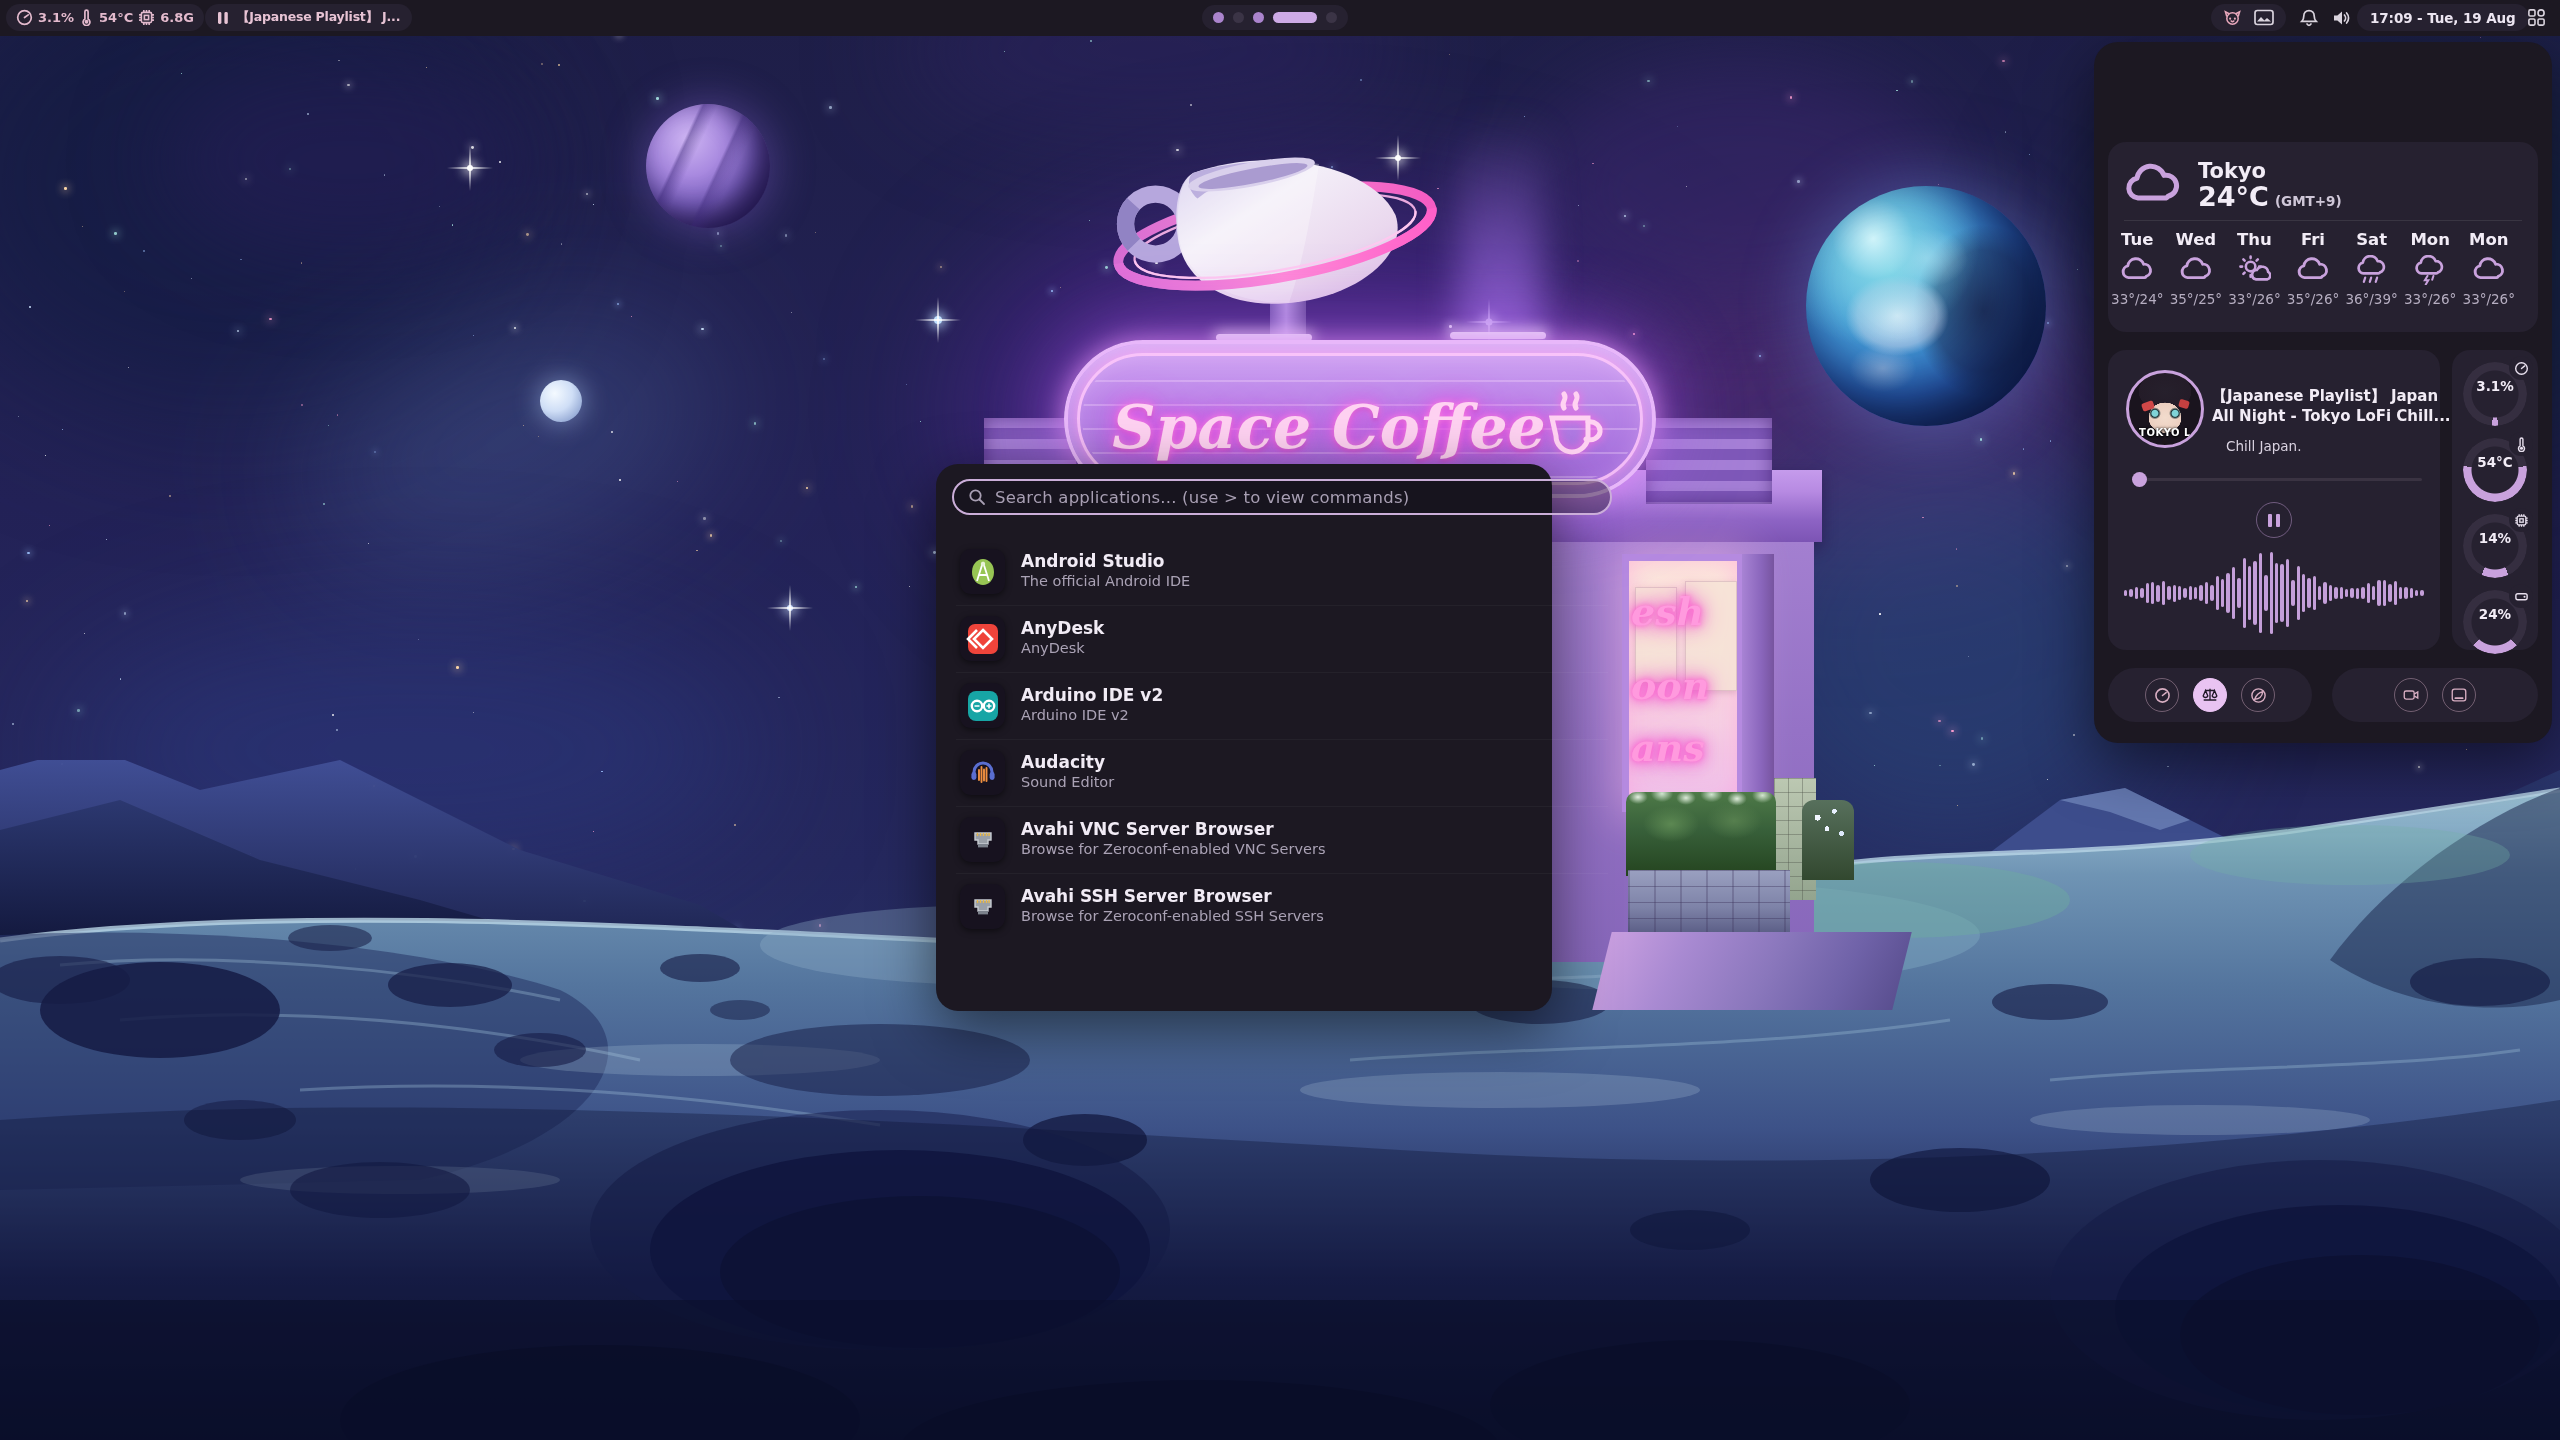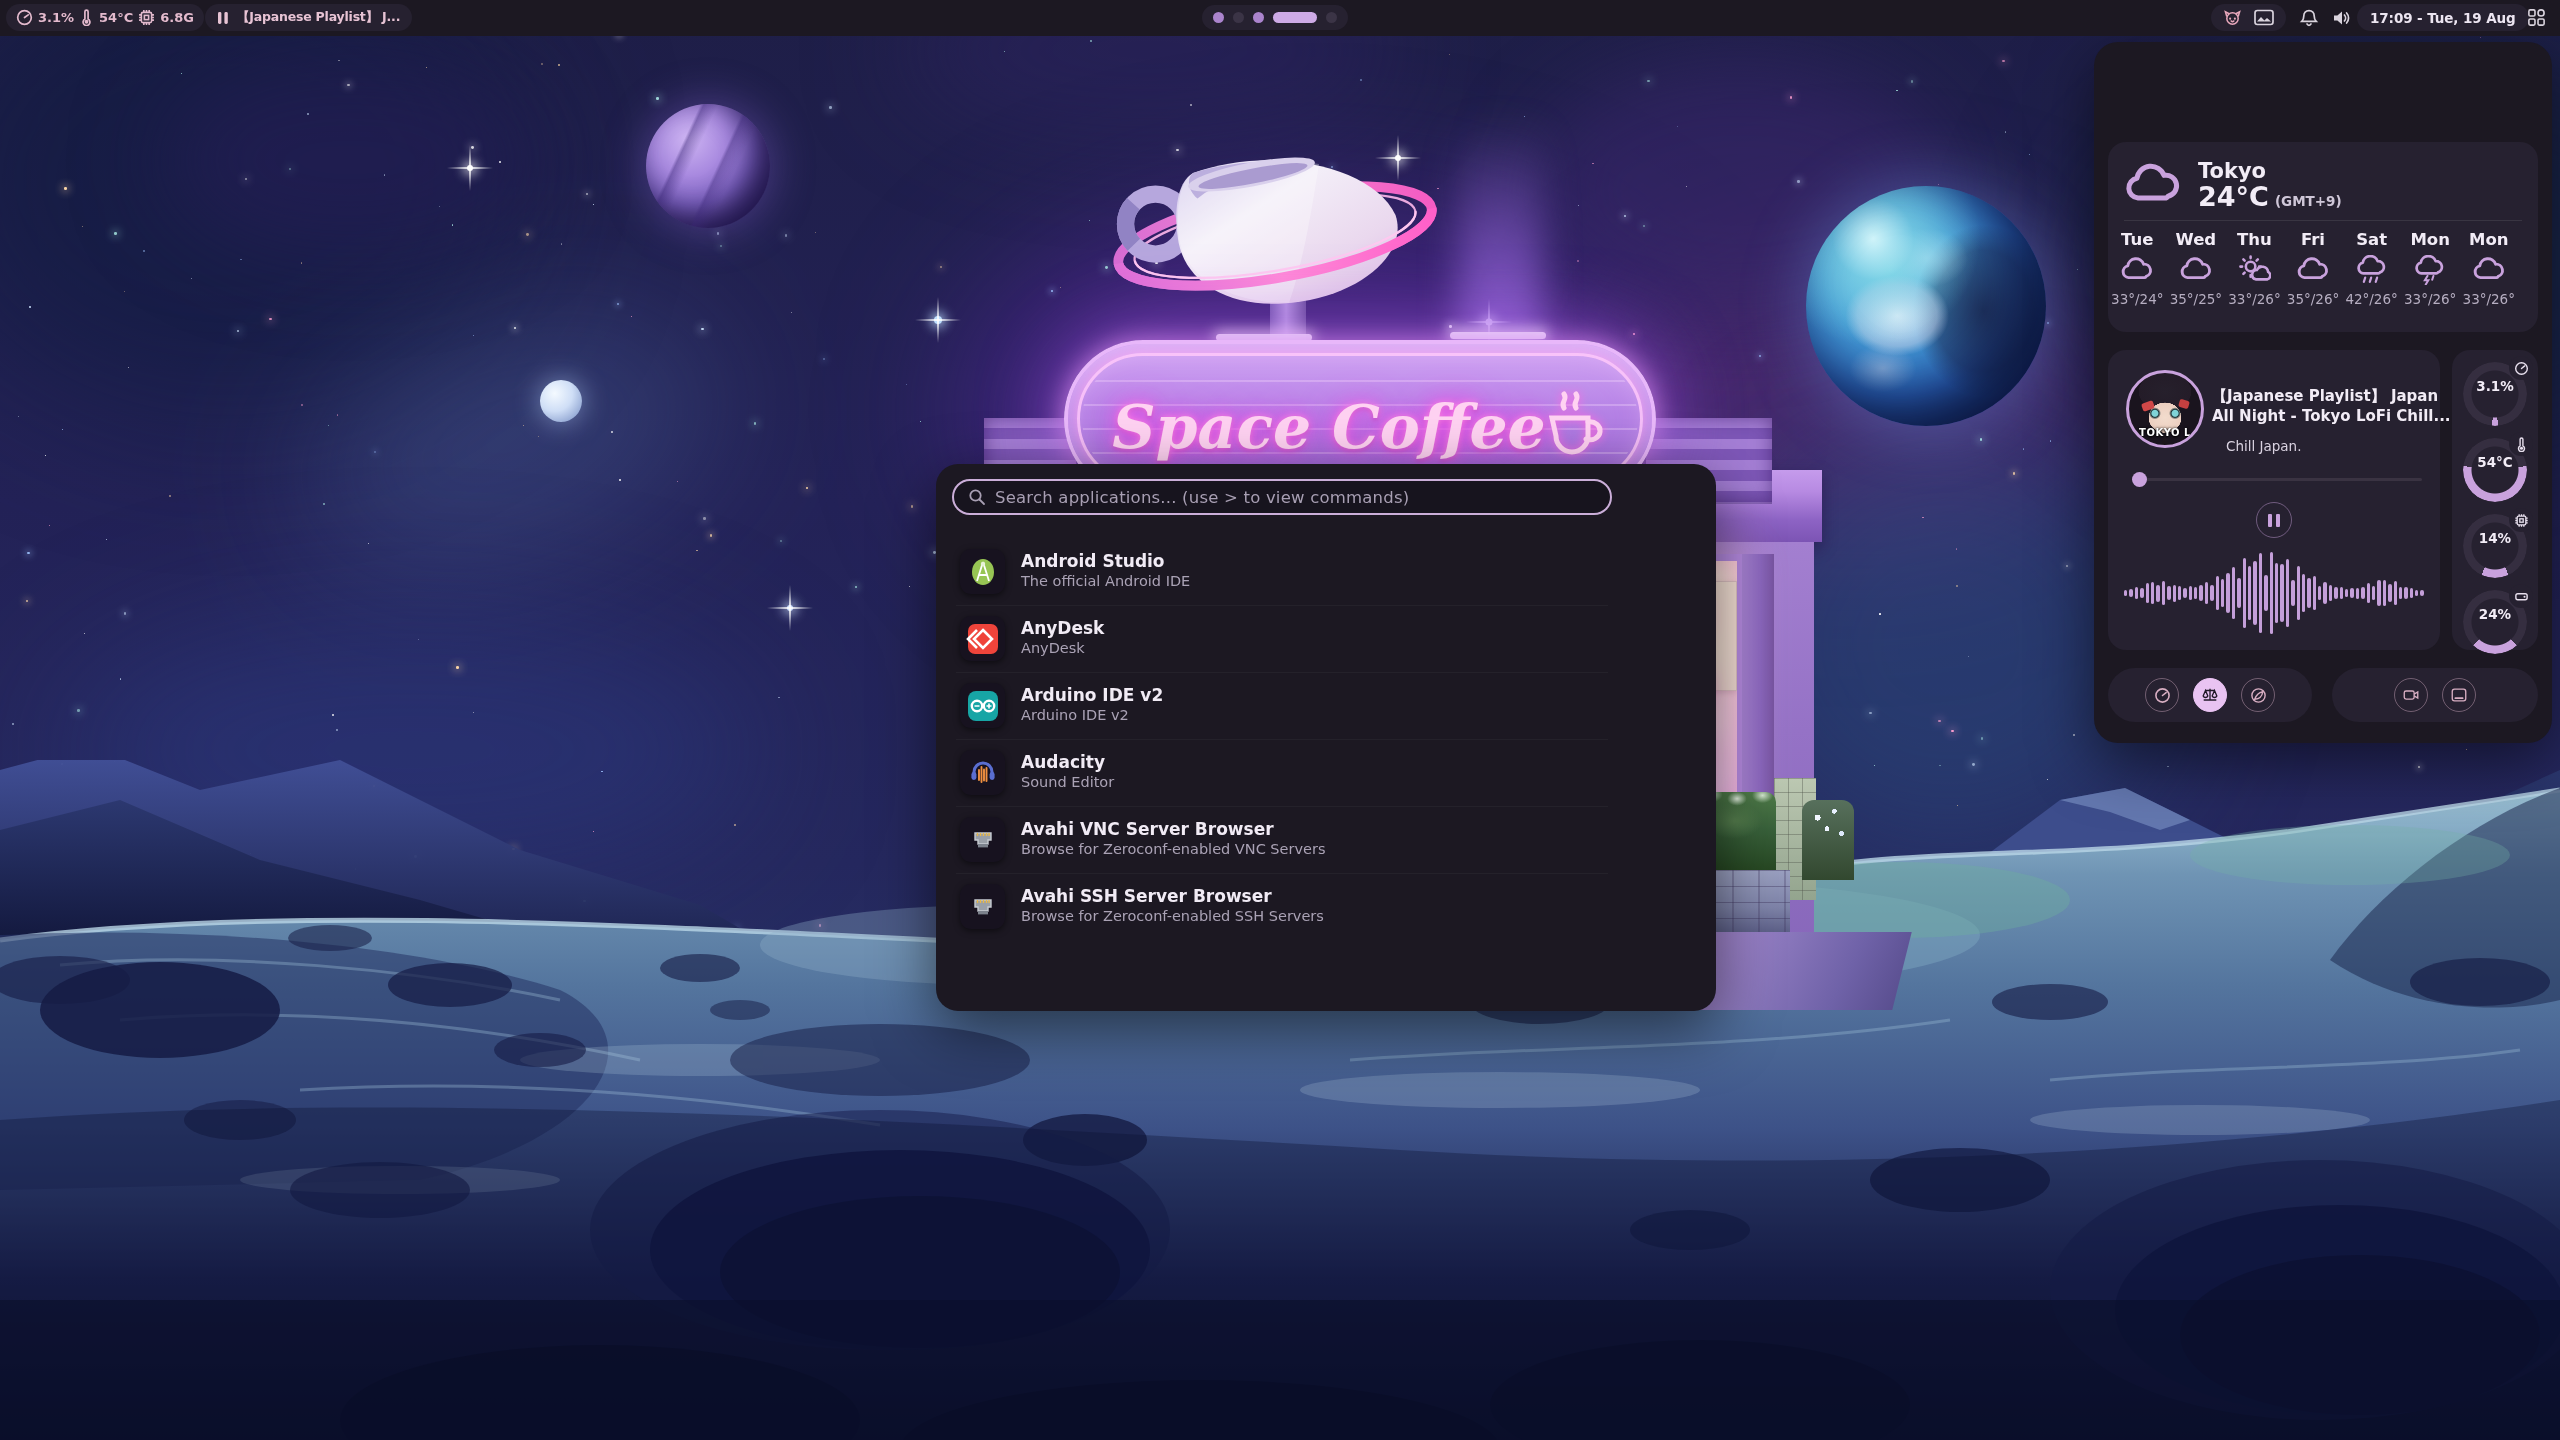--- a/index.html
+++ b/index.html
@@ -113,21 +113,21 @@
   .ws-occupied { background:#ab84cd; }
   .ws-empty { background:#3b3446; }
   .ws-active { width:44px; background:#cead e8; background:#cdaae6; }
   #tb-icons { position:absolute; left:2211px; top:4px; padding:0 12px; gap:12px; }
   #tb-bell { position:absolute; left:2299px; top:8px; }
   #tb-vol { position:absolute; left:2331px; top:8px; }
   #tb-clock { position:absolute; left:2357px; top:4px; padding:0 13px; color:#ece5f1; font-size:13.5px; letter-spacing:-.1px;justify-content:center; }
   #tb-grid { position:absolute; left:2527px; top:8px; }
 
   
-  #launcher { left:936px; top:464px; width:780px; height:547px; background:#1c1822; border-radius:22px; z-index:20;
+  #launcher { left:936px; top:464px; width:616px; height:547px; background:#1c1822; border-radius:22px; z-index:20;
     box-shadow:0 18px 60px rgba(0,0,0,.55); }
   #searchbox { position:absolute; left:16px; top:15px; width:660px; height:36px; border-radius:18px; border:2px solid #cbaed9;
     display:flex; align-items:center; padding:0 14px; gap:9px; background:rgba(18,14,24,.4); }
   #searchbox span { color:#a89fb3; font-size:16.5px; letter-spacing:.2px; }
   #applist { position:absolute; left:10px; top:74px; width:672px; }
   .app-row { position:relative; height:67px; display:flex; align-items:center; padding:0 14px; gap:16px; border-radius:14px; }
   .app-row + .app-row:after { content:""; position:absolute; left:10px; right:10px; top:0; height:1px; background:rgba(255,255,255,.04); }
   .app-row.selected { background:#b592c4; }
   .app-icon { width:45px; height:45px; border-radius:11px; background:#17121f; flex:none; display:flex; align-items:center; justify-content:center;
     box-shadow:0 2px 6px rgba(0,0,0,.5); }
@@ -883,21 +883,21 @@
               <path d="M10,26 a7,7 0 0 1 -.8,-13.8 a9.6,9.6 0 0 1 18.6,-2 a7.4,7.4 0 0 1 3,14.4 q-.8,1.4 -2.2,1.4 Z" fill="none" stroke="#c9a2dd" stroke-width="3.4" stroke-linejoin="round"></path>
             </svg>
           <span class="fc-temps">35°/26°</span>
         </div>
         <div class="fc-col">
           <span class="fc-day">Sat</span>
           <svg width="34" height="30" viewBox="0 0 40 34">
               <path d="M10,21 a6.4,6.4 0 0 1 -.8,-12.6 a9,9 0 0 1 17.4,-1.8 a6.8,6.8 0 0 1 2.8,13.2 q-.7,1.2 -2,1.2 Z" fill="none" stroke="#c9a2dd" stroke-width="3.2" stroke-linejoin="round"></path>
               <path d="M12,26 l-1.6,5 M19,26 l-1.6,5 M26,26 l-1.6,5" stroke="#c9a2dd" stroke-width="2.6" stroke-linecap="round"></path>
             </svg>
-          <span class="fc-temps">42°/26°</span>
+          <span class="fc-temps">36°/39°</span>
         </div>
         <div class="fc-col">
           <span class="fc-day">Mon</span>
           <svg width="34" height="30" viewBox="0 0 40 34">
               <path d="M10,21 a6.4,6.4 0 0 1 -.8,-12.6 a9,9 0 0 1 17.4,-1.8 a6.8,6.8 0 0 1 2.8,13.2 q-.7,1.2 -2,1.2 Z" fill="none" stroke="#c9a2dd" stroke-width="3.2" stroke-linejoin="round"></path>
               <path d="M17,24 l-3,5 h4 l-3,5 M24,24 l-1.4,4.4" stroke="#c9a2dd" stroke-width="2.4" fill="none" stroke-linecap="round"></path>
             </svg>
           <span class="fc-temps">33°/26°</span>
         </div>
         <div class="fc-col">

